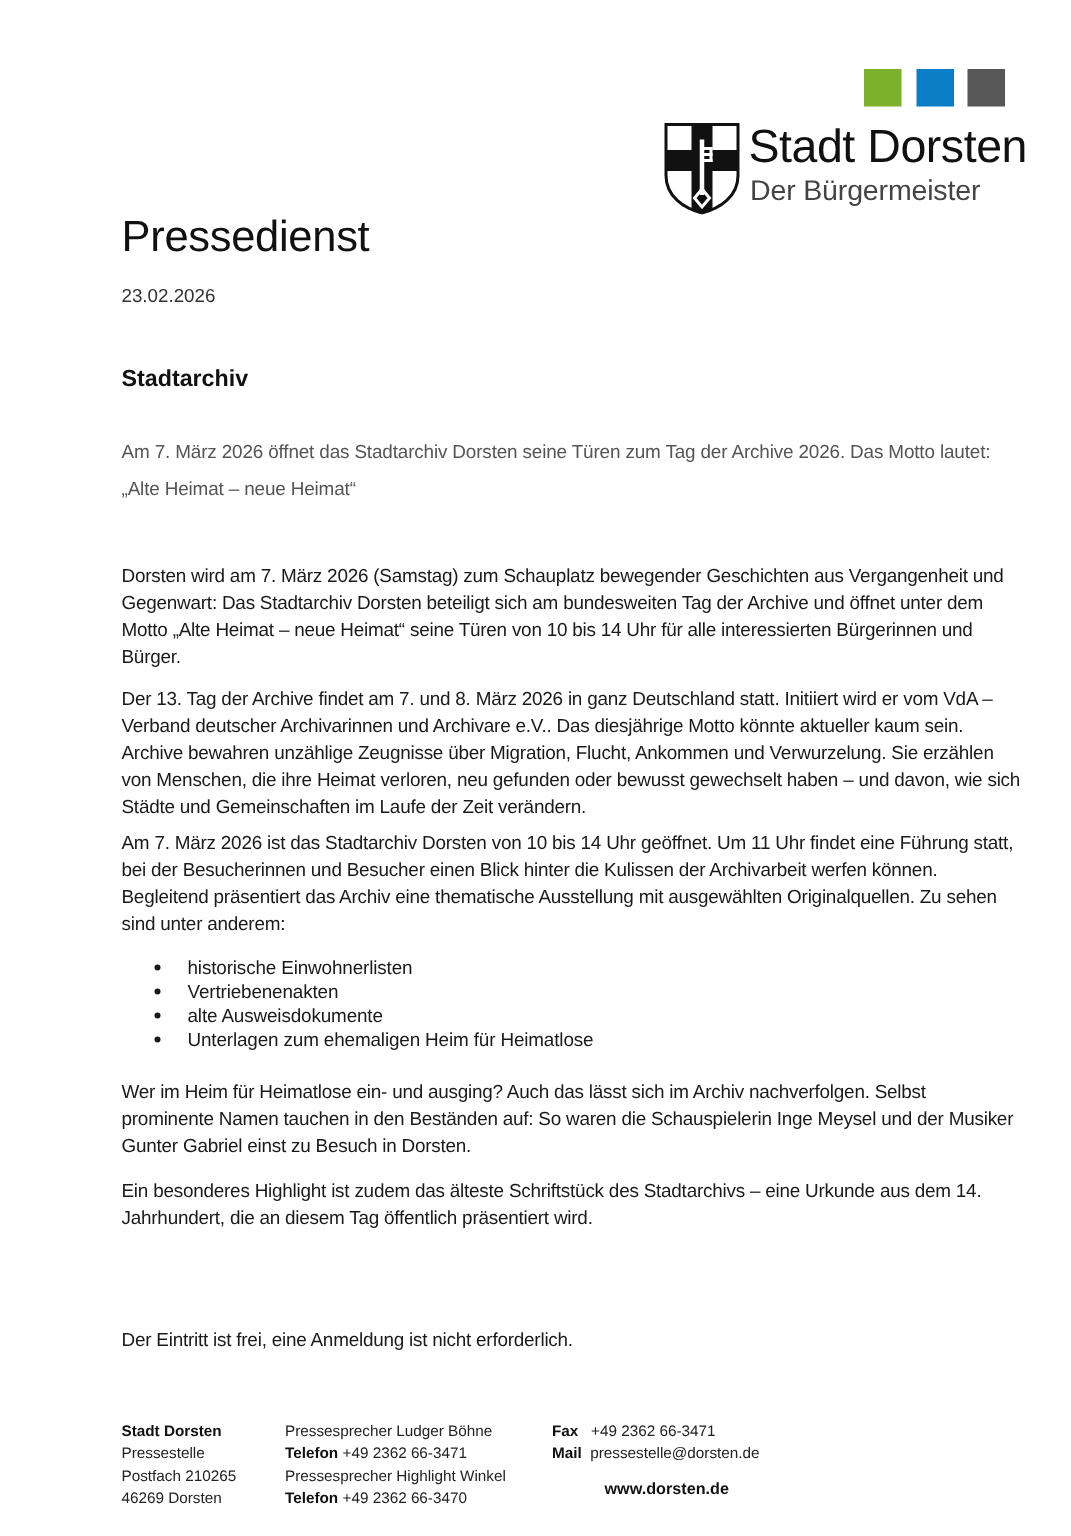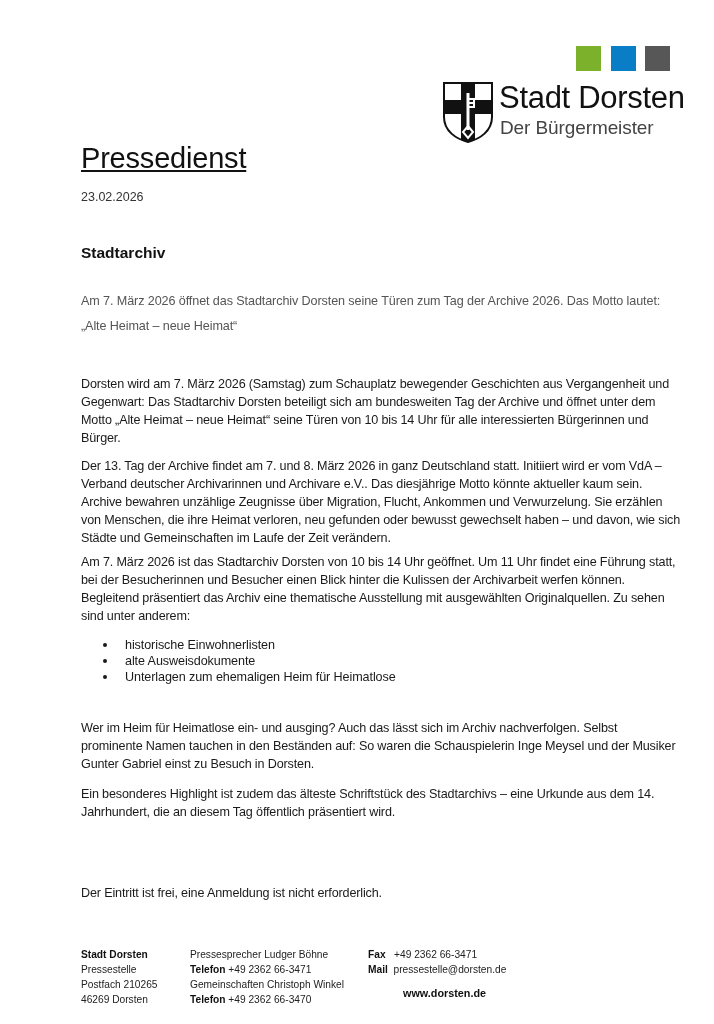--- a/index.html
+++ b/index.html
@@ -12,21 +12,21 @@
     .sq-blue  { left: 611px; }
     .sq-gray  { left: 645px; }
     .crest { position: absolute; left: 442px; top: 81px; width: 52px; height: 62px; }
     .logo-title { position: absolute; left: 499px; top: 80px; font-size: 31px; color: #111;
                   letter-spacing: -0.3px; white-space: nowrap; line-height: 36px; }
     .logo-sub { position: absolute; left: 500px; top: 117px; font-size: 19px; color: #444;
                 white-space: nowrap; line-height: 22px; letter-spacing: -0.1px; }
 
     
     .doc-type { position: absolute; left: 81px; top: 140px; font-size: 29px; color: #111;
-                line-height: 36px; letter-spacing: -0.2px; text-decoration: underline; }
+                line-height: 36px; letter-spacing: -0.2px; }
     .doc-date { position: absolute; left: 81px; top: 190px; font-size: 12.5px; color: #333; }
 
     .section-title { position: absolute; left: 81px; top: 244px; font-size: 15.5px; font-weight: bold; color: #111; }
     .teaser { position: absolute; left: 81px; top: 289px; width: 600px; font-size: 12.6px; color: #555;
               line-height: 25px; letter-spacing: -0.1px; }
 
     .body-text { position: absolute; left: 81px; width: 600px; font-size: 12.6px; color: #1a1a1a;
                  line-height: 18px; letter-spacing: -0.15px; }
     .p1 { top: 375px; }
     .p2 { top: 457px; }
@@ -92,39 +92,40 @@
 
 <div class="section-title">Stadtarchiv</div>
 <div class="teaser">Am 7. März 2026 öffnet das Stadtarchiv Dorsten seine Türen zum Tag der Archive 2026. Das Motto lautet: „Alte Heimat – neue Heimat“</div>
 
 <div class="body-text p1">Dorsten wird am 7. März 2026 (Samstag) zum Schauplatz bewegender Geschichten aus Vergangenheit und Gegenwart: Das Stadtarchiv Dorsten beteiligt sich am bundesweiten Tag der Archive und öffnet unter dem Motto „Alte Heimat – neue Heimat“ seine Türen von 10 bis 14 Uhr für alle interessierten Bürgerinnen und Bürger.</div>
 <div class="body-text p2">Der 13. Tag der Archive findet am 7. und 8. März 2026 in ganz Deutschland statt. Initiiert wird er vom VdA – Verband deutscher Archivarinnen und Archivare e.V.. Das diesjährige Motto könnte aktueller kaum sein. Archive bewahren unzählige Zeugnisse über Migration, Flucht, Ankommen und Verwurzelung. Sie erzählen von Menschen, die ihre Heimat verloren, neu gefunden oder bewusst gewechselt haben – und davon, wie sich Städte und Gemeinschaften im Laufe der Zeit verändern.</div>
 <div class="body-text p3">Am 7. März 2026 ist das Stadtarchiv Dorsten von 10 bis 14 Uhr geöffnet. Um 11 Uhr findet eine Führung statt, bei der Besucherinnen und Besucher einen Blick hinter die Kulissen der Archivarbeit werfen können. Begleitend präsentiert das Archiv eine thematische Ausstellung mit ausgewählten Originalquellen. Zu sehen sind unter anderem:</div>
 
 <ul class="bullets">
   <li><span class="dot"></span><span>historische Einwohnerlisten</span></li>
+  <li><span class="dot"></span><span>Vertriebenenakten</span></li>
   <li><span class="dot"></span><span>alte Ausweisdokumente</span></li>
   <li><span class="dot"></span><span>Unterlagen zum ehemaligen Heim für Heimatlose</span></li>
 </ul>
 
 <div class="body-text p4">Wer im Heim für Heimatlose ein- und ausging? Auch das lässt sich im Archiv nachverfolgen. Selbst prominente Namen tauchen in den Beständen auf: So waren die Schauspielerin Inge Meysel und der Musiker Gunter Gabriel einst zu Besuch in Dorsten.</div>
 <div class="body-text p5">Ein besonderes Highlight ist zudem das älteste Schriftstück des Stadtarchivs – eine Urkunde aus dem 14. Jahrhundert, die an diesem Tag öffentlich präsentiert wird.</div>
 <div class="body-text p6">Der Eintritt ist frei, eine Anmeldung ist nicht erforderlich.</div>
 
 <div class="footer f-col1">
   <div><b>Stadt Dorsten</b></div>
   <div>Pressestelle</div>
   <div>Postfach 210265</div>
   <div>46269 Dorsten</div>
 </div>
 
 <div class="footer f-col2">
   <div>Pressesprecher Ludger Böhne</div>
   <div><b>Telefon</b> <span>+49 2362 66-3471</span></div>
-  <div>Gemeinschaften Christoph Winkel</div>
+  <div>Pressesprecher Highlight Winkel</div>
   <div><b>Telefon</b> <span>+49 2362 66-3470</span></div>
 </div>
 
 <div class="footer f-col3">
   <div><b>Fax</b>&nbsp;&nbsp; <span>+49 2362 66-3471</span></div>
   <div><b>Mail</b>&nbsp; <span>pressestelle@dorsten.de</span></div>
   <div class="f-gap"></div>
   <div class="web">www.dorsten.de</div>
 </div>
 

